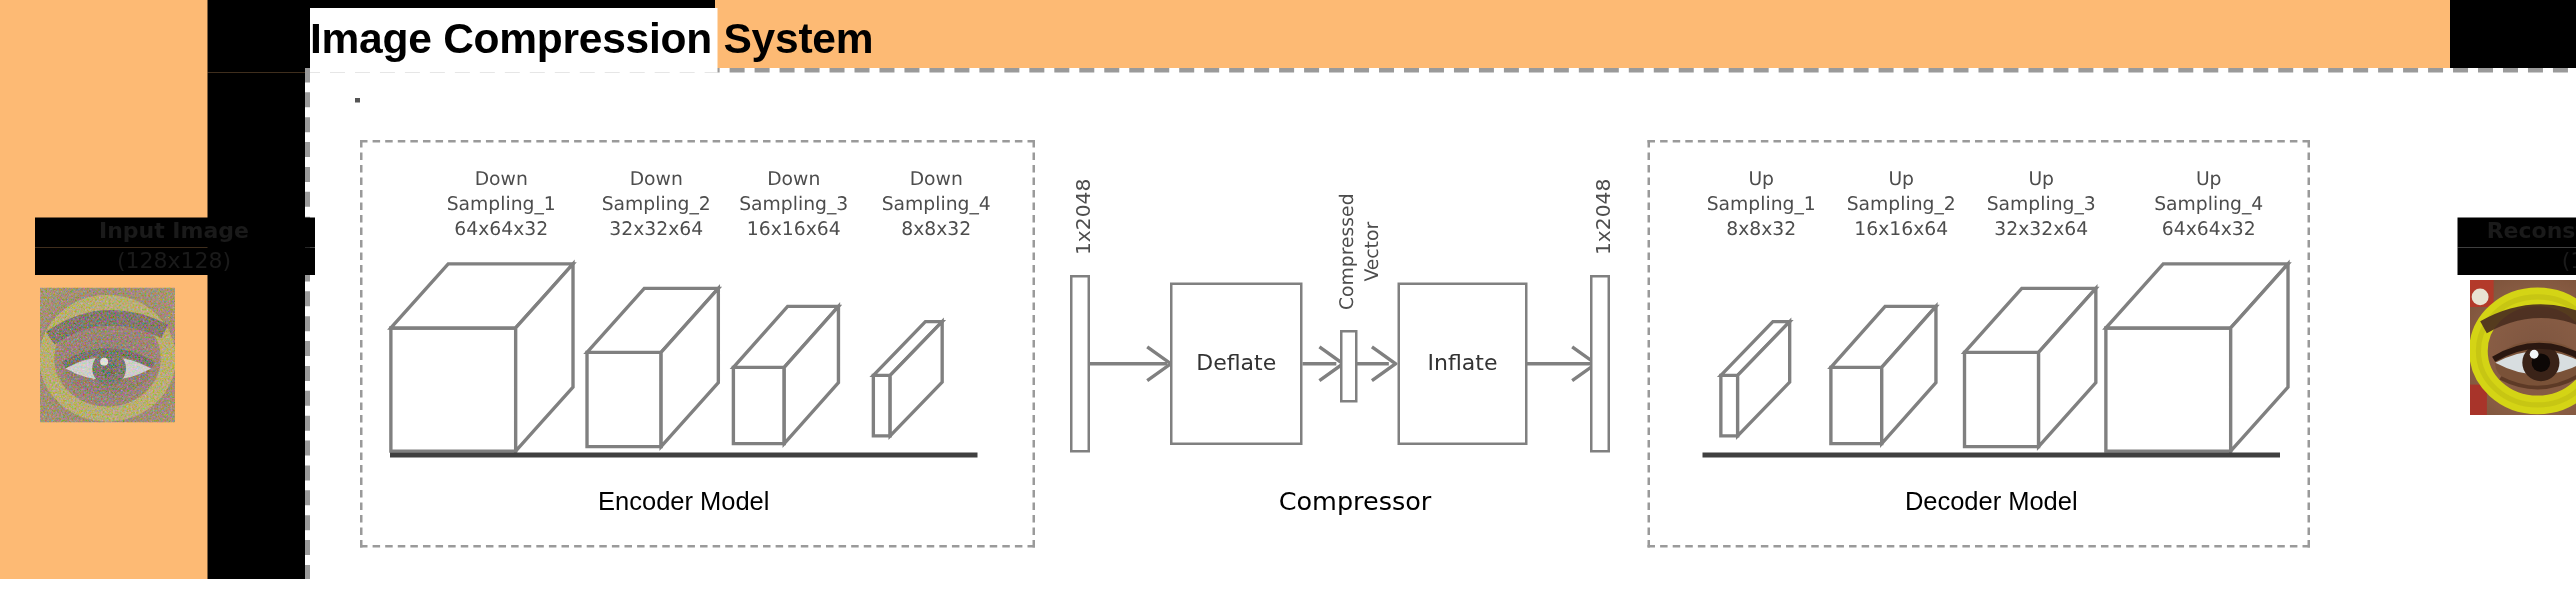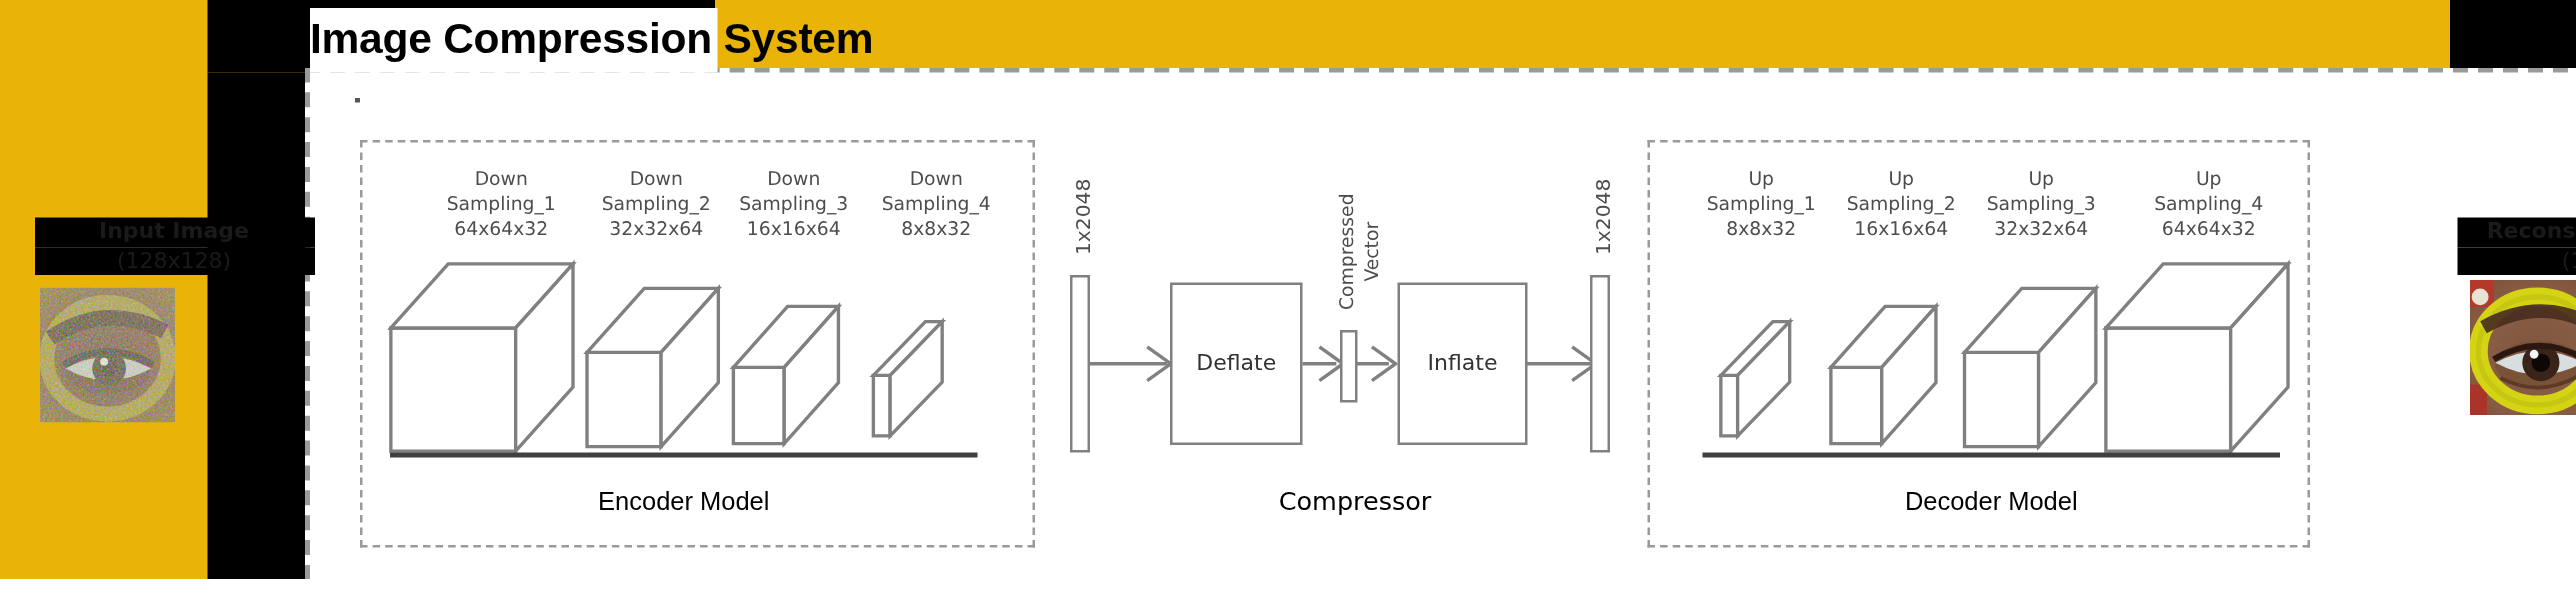--- a/index.html
+++ b/index.html
@@ -5,21 +5,21 @@
   * { box-sizing: border-box; }
   html, body {
     margin: 0; padding: 0;
     background: #ffffff;
     font-family: "Liberation Sans", sans-serif;
   }
   #stage {
     position: relative;
     width: 2576px;
     height: 579px;
-    background: #eab308;
+    background: #fdba74;
     overflow: hidden;
   }
 
   
   .black-band {
     position: absolute;
     background: #000000;
   }
   #band-left-top   { left: 83px; top: 0;    width: 203px; height: 28.5px; }
   #band-left-main  { left: 83px; top: 28.5px; width: 40px;  height: 570px; }

